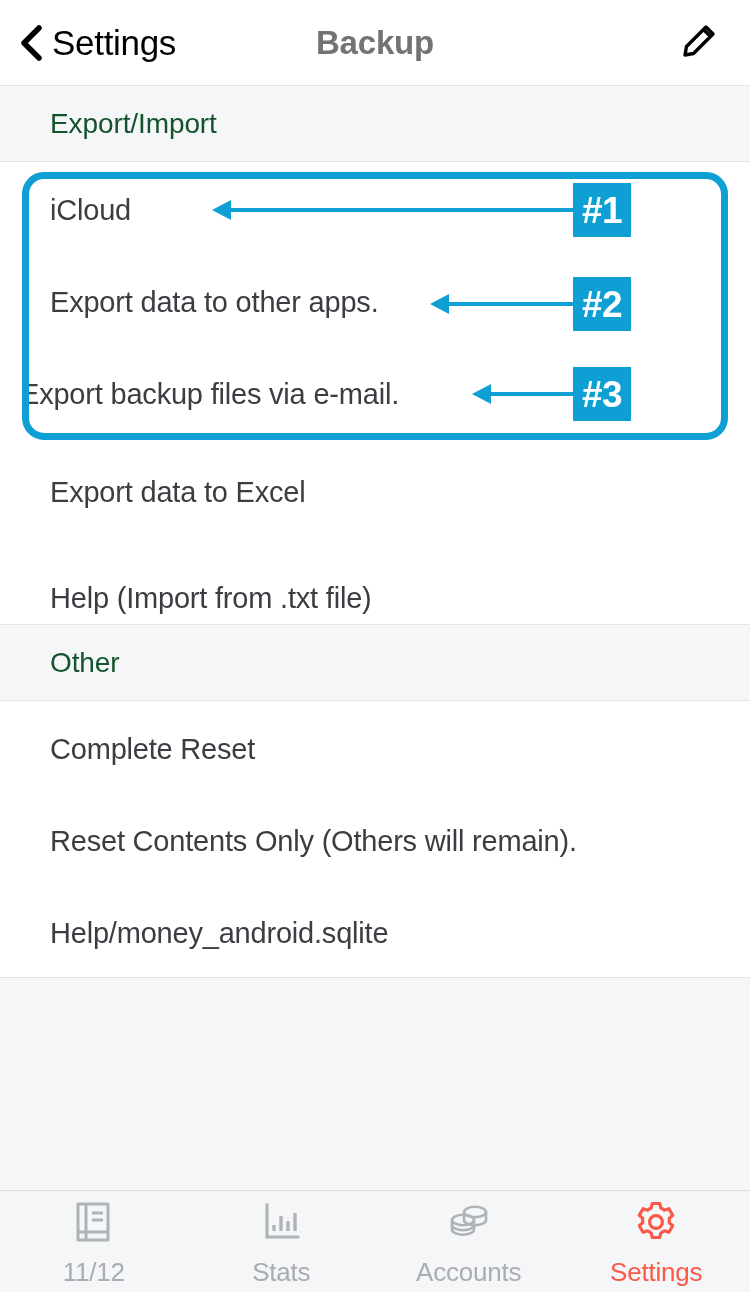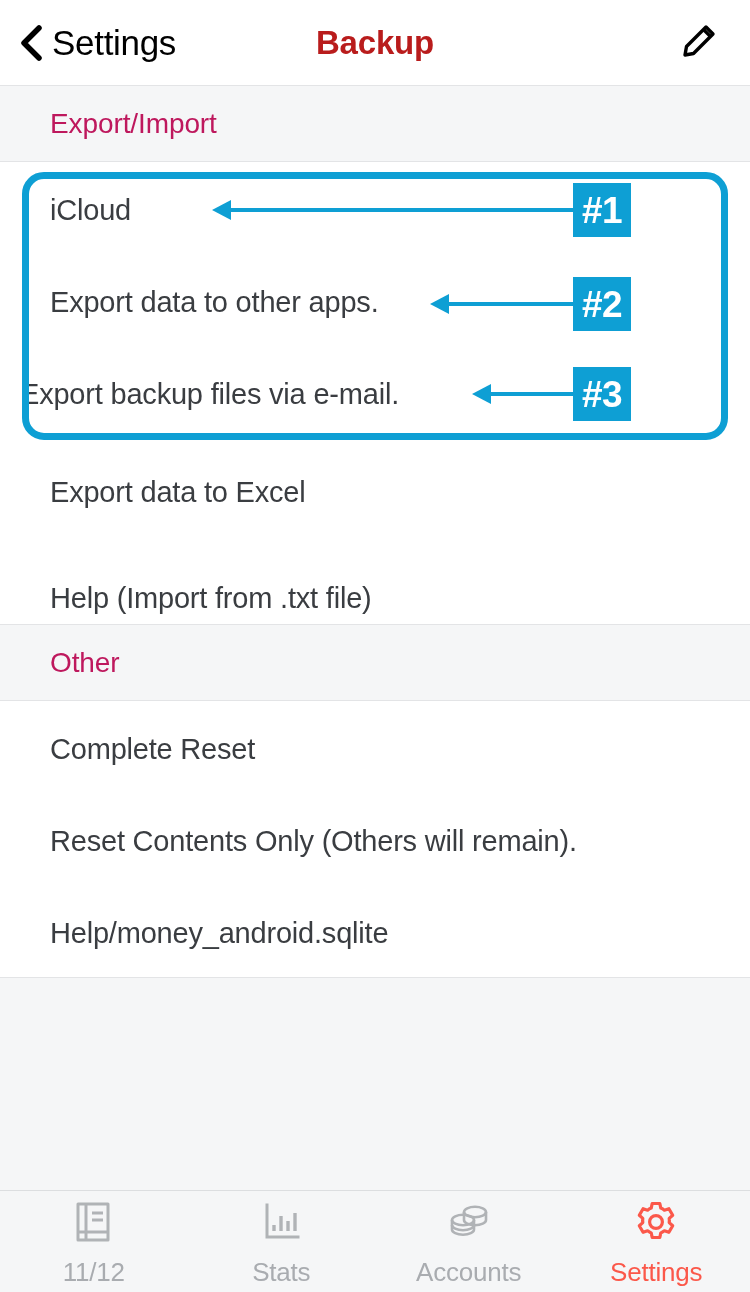--- a/index.html
+++ b/index.html
@@ -52,21 +52,21 @@
   }
   .nav-title {
     position: absolute;
     left: 0; top: 0;
     width: 750px; height: 85px;
     display: flex;
     align-items: center;
     justify-content: center;
     font-size: 33px;
     font-weight: bold;
-    color: #b91c1c;
+    color: #737373;
     letter-spacing: -0.2px;
     pointer-events: none;
   }
   .nav-edit {
     position: absolute;
     right: 16px; top: 0;
     height: 85px;
     width: 70px;
     display: flex;
     align-items: center;
@@ -79,21 +79,21 @@
     position: absolute;
     left: 0;
     width: 750px;
     background: #f5f6f7;
     box-sizing: border-box;
     border-bottom: 1px solid #e3e4e6;
     display: flex;
     align-items: center;
     padding-left: 50px;
     font-size: 28px;
-    color: #be185d;
+    color: #14532d;
     letter-spacing: -0.1px;
   }
   #hdr-export { top: 86px; height: 76px; }
   #hdr-other  { top: 625px; height: 76px; }
 
   
   .list-block {
     position: absolute;
     left: 0;
     width: 750px;

